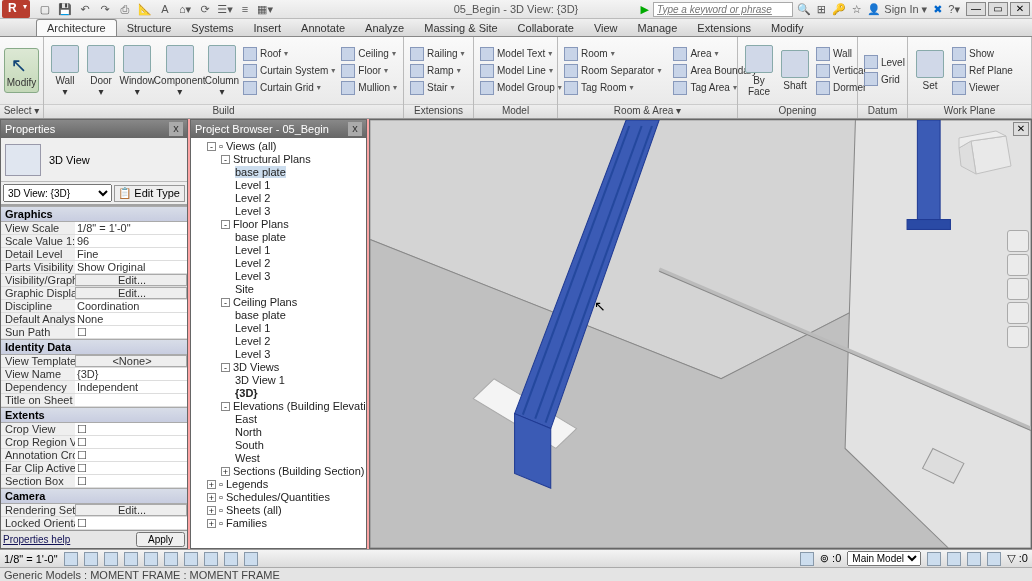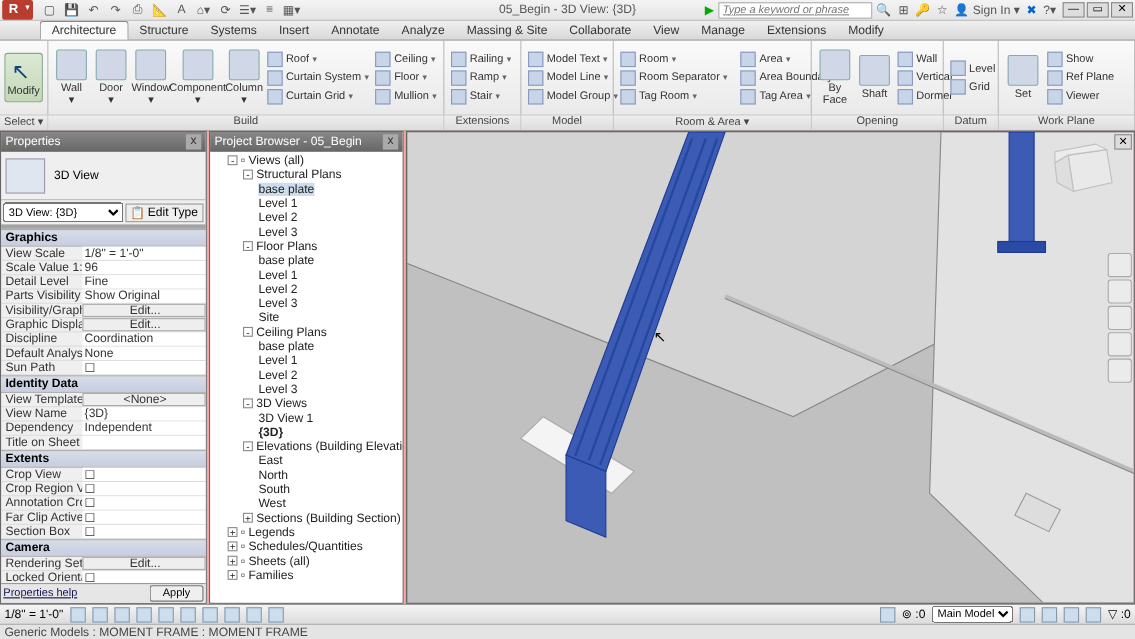--- a/index.html
+++ b/index.html
@@ -42,21 +42,21 @@
 
 
 .work { position:absolute; top:119px; left:0; right:0; bottom:32px; display:flex; background:#fca5a5; }
 
 
 .palette { width:188px; background:#efefef; border:1px solid #666; display:flex; flex-direction:column; }
 .pal-title { height:18px; background:linear-gradient(#888,#666); color:#fff; font-size:11px; display:flex; align-items:center; padding:0 4px; justify-content:space-between; }
 .pal-title .x { width:14px; height:14px; background:#aaa; text-align:center; line-height:13px; color:#333; }
 .type-sel { height:44px; display:flex; align-items:center; gap:8px; padding:4px; border-bottom:1px solid #bbb; }
 .type-ico { width:36px; height:32px; background:#e0e6f0; border:1px solid #99a; }
-.type-row2 { display:flex; align-items:center; padding:2px; gap:2px; border-bottom:4px solid #a3a3a3; }
+.type-row2 { display:flex; align-items:center; padding:2px; gap:2px; border-bottom:2px solid #a3a3a3; }
 .type-row2 select { flex:1; font-size:10px; height:18px; }
 .edit-type { font-size:10px; padding:1px 4px; border:1px solid #999; background:#eee; display:flex; align-items:center; gap:2px; }
 .prop-grid { flex:1; overflow-y:auto; overflow-x:hidden; font-size:10px; position:relative; }
 .prop-cat { background:linear-gradient(#d8dde8,#c8cde0); font-weight:bold; padding:1px 4px; border-top:1px solid #aaa; border-bottom:1px solid #aaa; }
 .prop-row { display:flex; border-bottom:1px solid #ddd; height:13px; align-items:center; }
 .prop-row .k { width:74px; padding-left:4px; color:#333; white-space:nowrap; overflow:hidden; }
 .prop-row .v { flex:1; padding-left:2px; background:#fff; height:100%; display:flex; align-items:center; color:#333; }
 .prop-row .v.btn { justify-content:center; background:#eee; border:1px solid #aaa; }
 .prop-row .v.chk::before { content:"☐"; }
 .prop-foot { display:flex; border-top:1px solid #999; height:18px; align-items:center; padding:0 2px; background:#e6e6e6; }

